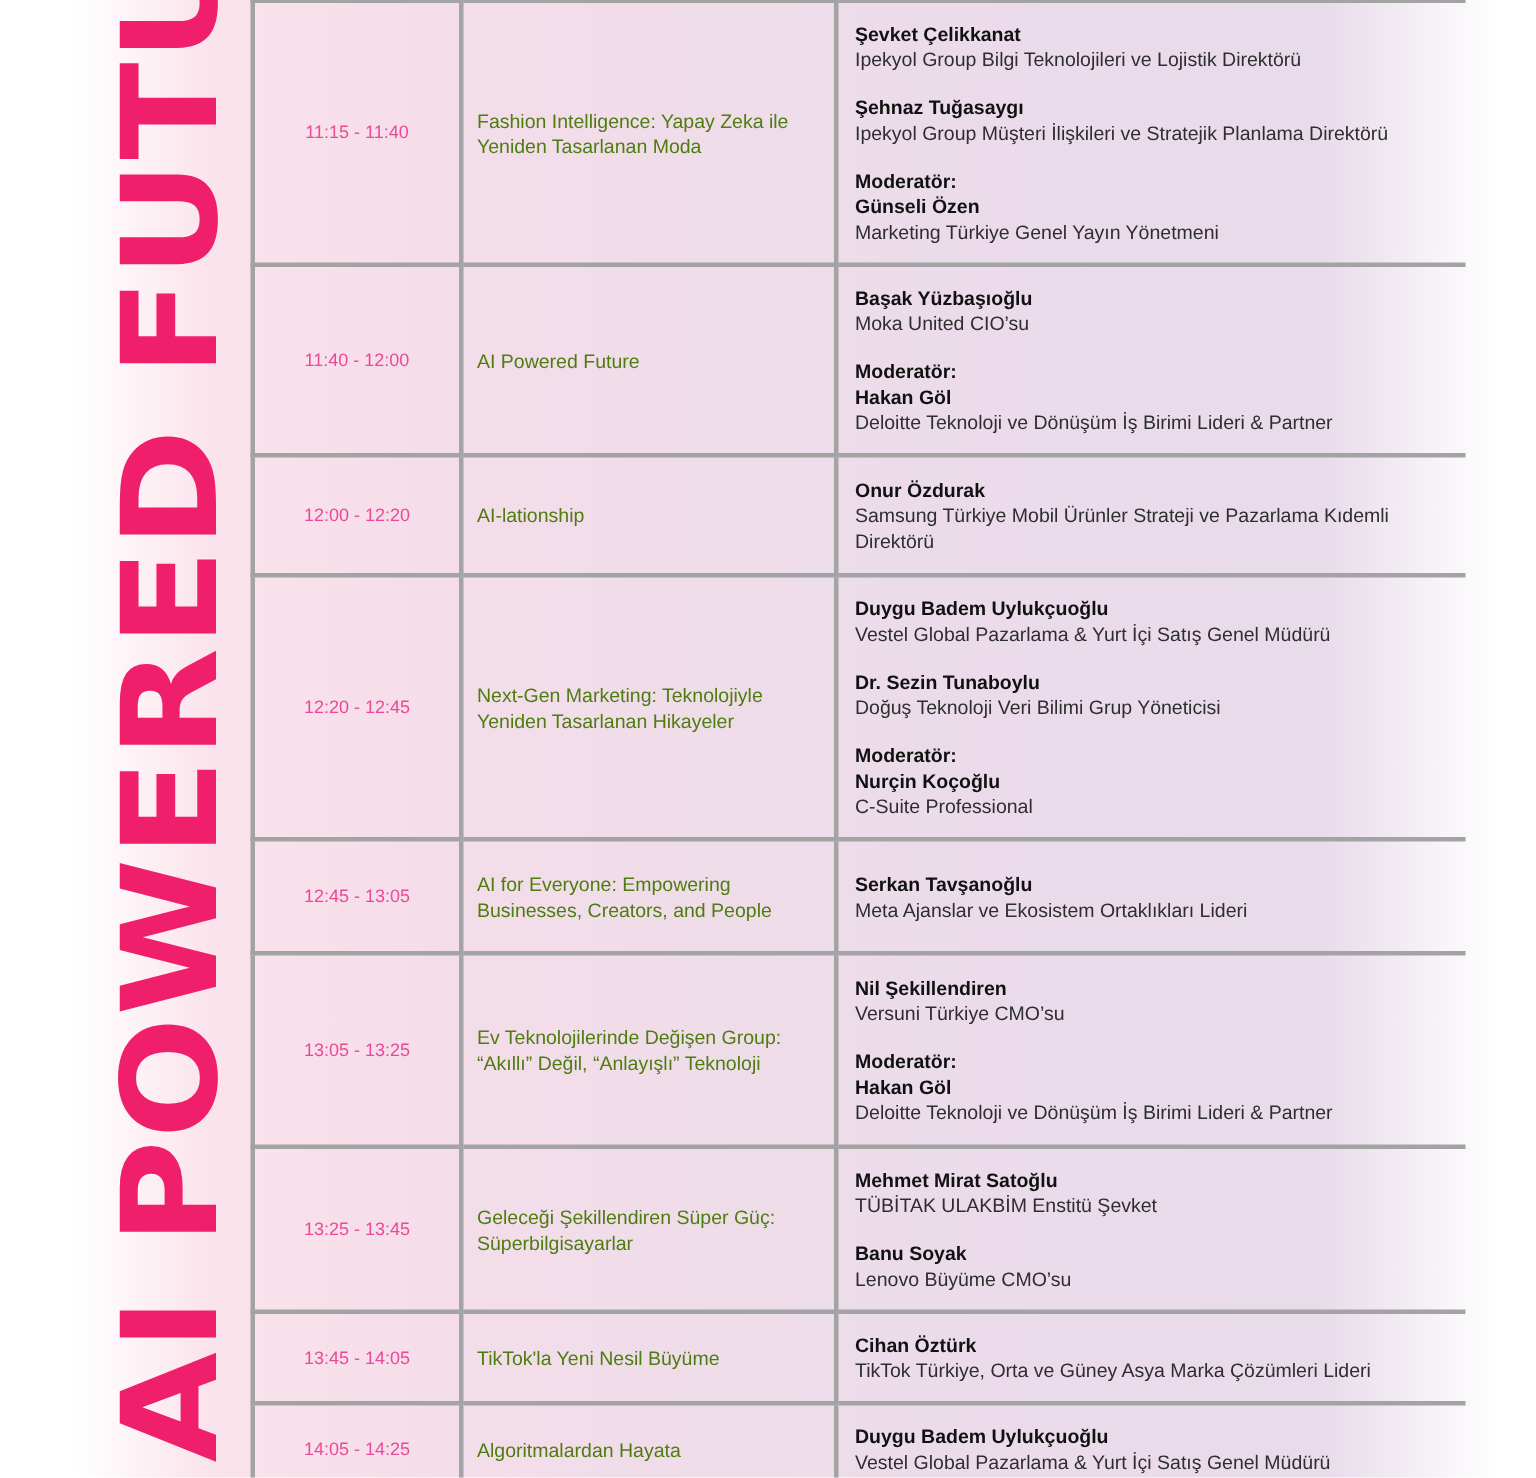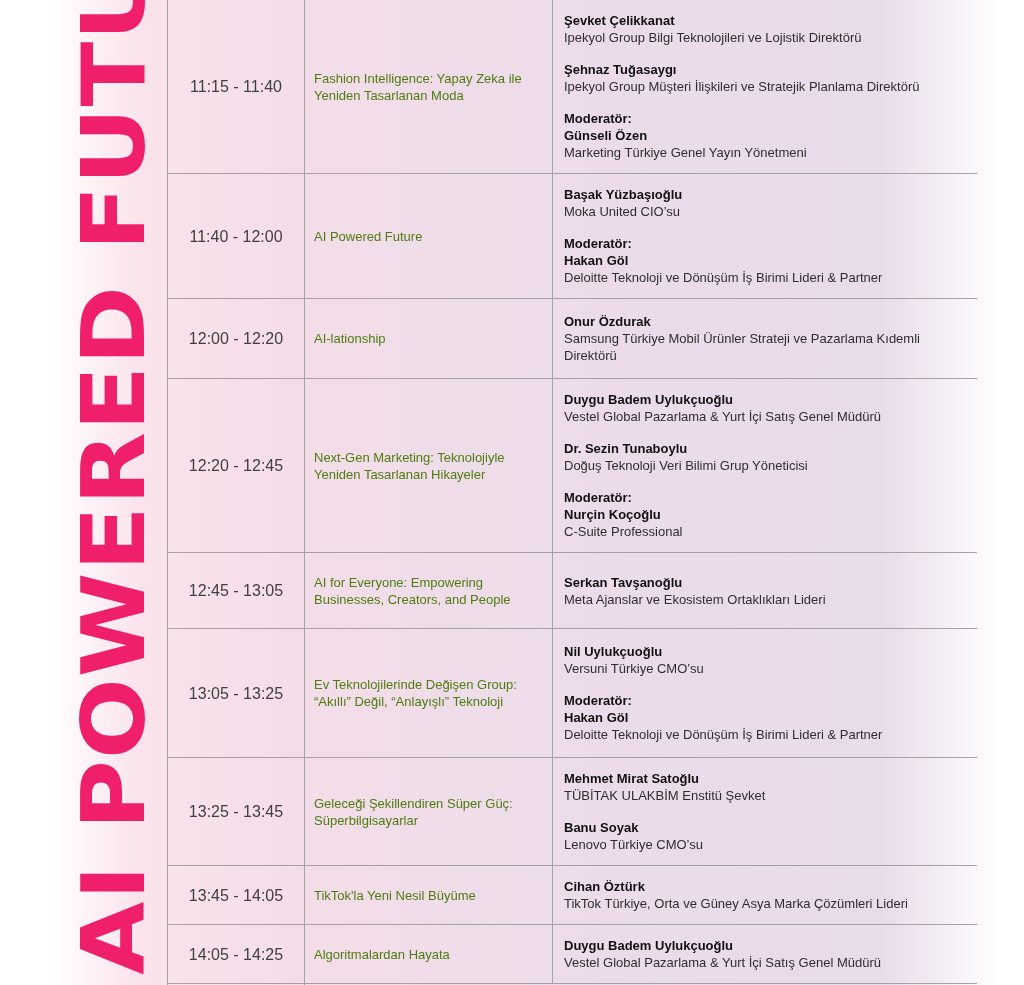--- a/index.html
+++ b/index.html
@@ -32,26 +32,26 @@
   table.agenda {
     position: absolute;
     left: 167px; top: -1px;
     width: 810px;
     border-collapse: collapse;
     table-layout: fixed;
     font-size: 13px;
     line-height: 17px;
   }
   table.agenda td {
-    border: 1px solid #a3a3a3;
+    border: 3px solid #a3a3a3;
     padding: 12px;
     vertical-align: middle;
   }
   table.agenda tr td:last-child { border-right: none; }
-  td.time { width: 112px; text-align: center; color: #404040; font-size: 16px; }
+  td.time { width: 112px; text-align: center; color: #ec4899; font-size: 12px; }
   td.topic { width: 234px; padding-left: 9px !important; padding-right: 4px !important; color: #4d7c0f; }
   td.speakers { padding-left: 11px !important; }
   .sp { margin: 0; }
   .sp + .sp { margin-top: 15px; }
   .nm { font-weight: bold; color: #111; display: block; }
   .rl { display: block; color: #2e2e2e; }
   .mod { font-weight: bold; color: #111; display: block; }
   td.networking { text-align: right; font-weight: bold; color: #8b5cf6; letter-spacing: 0.5px; }
 </style>
 </head>
@@ -135,41 +135,41 @@
             <span class="nm">Serkan Tavşanoğlu</span>
             <span class="rl">Meta Ajanslar ve Ekosistem Ortaklıkları Lideri</span>
           </div>
         </td>
   </tr>
       <tr style="height: 129px;">
     <td class="time">13:05 - 13:25</td>
     <td class="topic">Ev Teknolojilerinde Değişen Group: “Akıllı” Değil, “Anlayışlı” Teknoloji</td>
     <td class="speakers">
           <div class="sp">
-            <span class="nm">Nil Uylukçuoğlu</span>
+            <span class="nm">Nil Şekillendiren</span>
             <span class="rl">Versuni Türkiye CMO’su</span>
           </div>
           <div class="sp">
             <span class="mod">Moderatör:</span>
             <span class="nm">Hakan Göl</span>
             <span class="rl">Deloitte Teknoloji ve Dönüşüm İş Birimi Lideri &amp; Partner</span>
           </div>
         </td>
   </tr>
       <tr style="height: 100px;">
     <td class="time">13:25 - 13:45</td>
     <td class="topic">Geleceği Şekillendiren Süper Güç: Süperbilgisayarlar</td>
     <td class="speakers">
           <div class="sp">
             <span class="nm">Mehmet Mirat Satoğlu</span>
             <span class="rl">TÜBİTAK ULAKBİM Enstitü Şevket</span>
           </div>
           <div class="sp">
             <span class="nm">Banu Soyak</span>
-            <span class="rl">Lenovo Türkiye CMO’su</span>
+            <span class="rl">Lenovo Büyüme CMO’su</span>
           </div>
         </td>
   </tr>
       <tr style="height: 55px;">
     <td class="time">13:45 - 14:05</td>
     <td class="topic">TikTok'la Yeni Nesil Büyüme</td>
     <td class="speakers">
           <div class="sp">
             <span class="nm">Cihan Öztürk</span>
             <span class="rl">TikTok Türkiye, Orta ve Güney Asya Marka Çözümleri Lideri</span>

